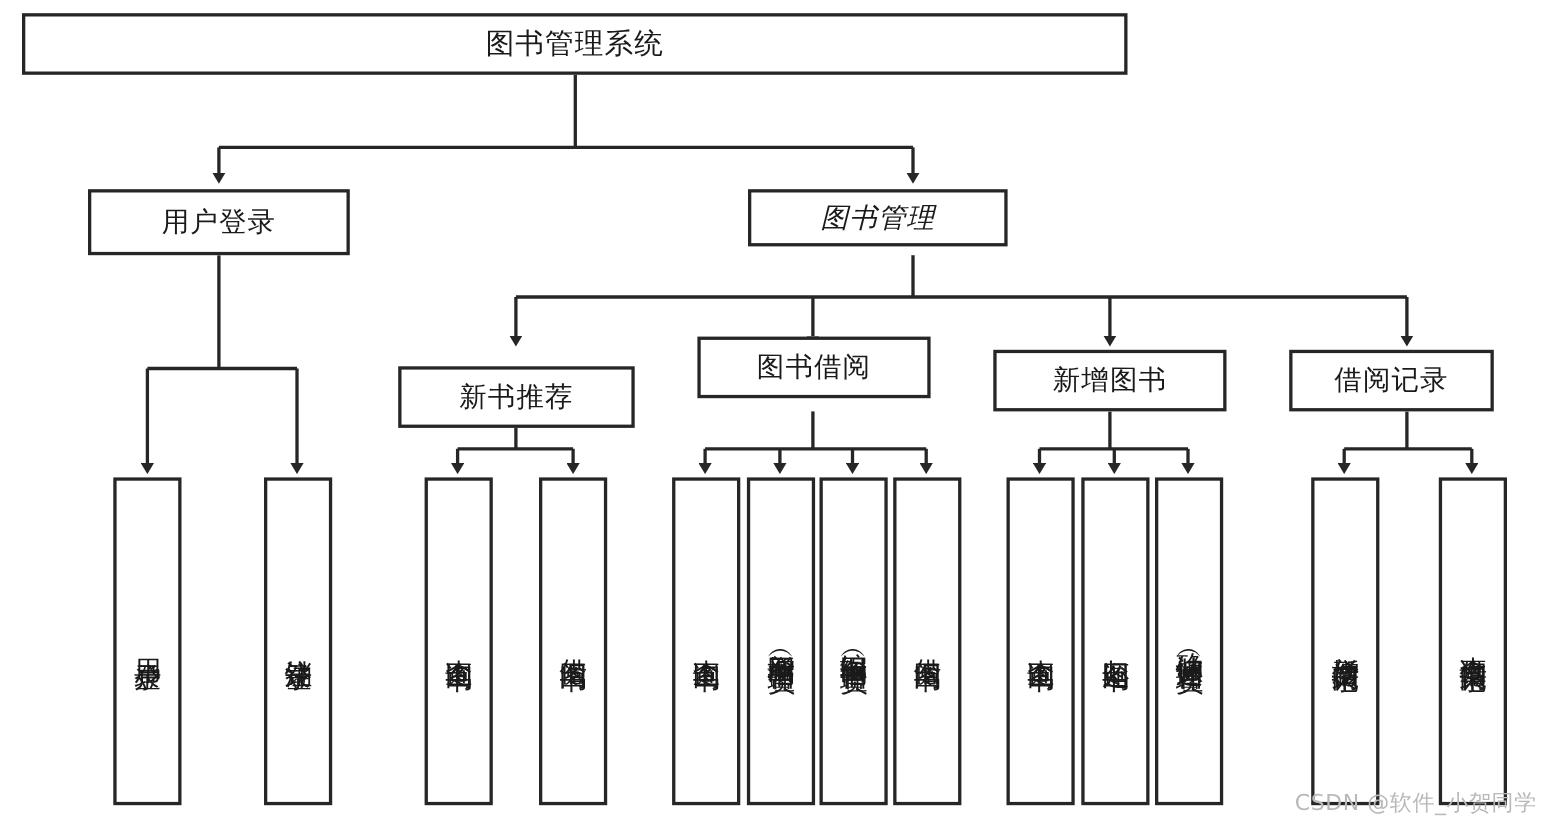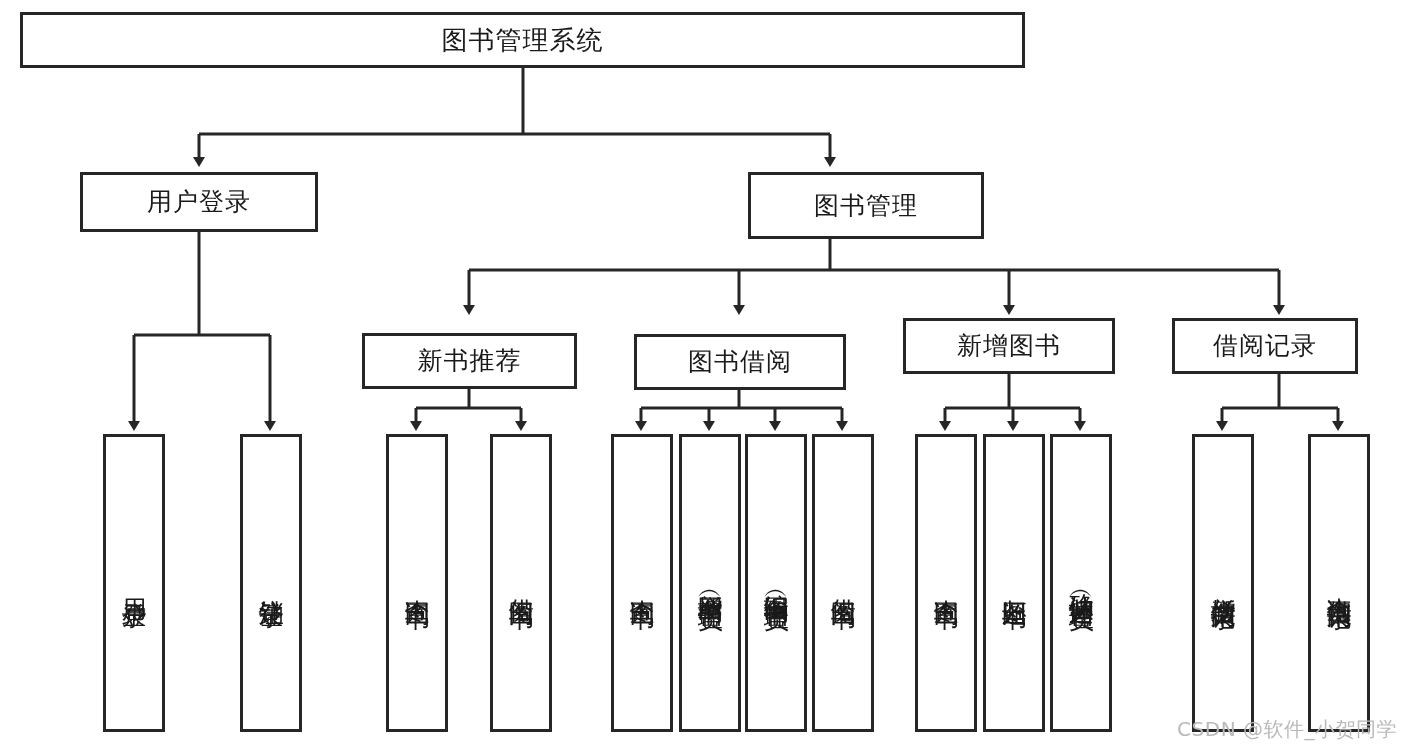--- a/index.html
+++ b/index.html
@@ -122,28 +122,28 @@
     </g>
   </svg>
 
   <div class="node node-h node-root" style="left:20px; top:12px; width:1005px; height:56px;">
     <span>图书管理系统</span>
   </div>
 
   <div class="node node-h" style="left:80px; top:172px; width:238px; height:60px;">
     <span>用户登录</span>
   </div>
-  <div class="node node-h" style="left:748px; top:172px; width:236px; height:67px;">
+  <div class="node node-h" style="left:680px; top:172px; width:236px; height:52px;font-style:italic;">
     <span>图书管理</span>
   </div>
 
   <div class="node node-h" style="left:362px; top:318px; width:215px; height:56px;margin-top:15px;">
     <span>新书推荐</span>
   </div>
-  <div class="node node-h" style="left:634px; top:334px; width:212px; height:56px;">
+  <div class="node node-h" style="left:634px; top:306px; width:212px; height:56px;">
     <span>图书借阅</span>
   </div>
   <div class="node node-h" style="left:903px; top:318px; width:212px; height:56px;">
     <span>新增图书</span>
   </div>
   <div class="node node-h" style="left:1172px; top:318px; width:186px; height:56px;">
     <span>借阅记录</span>
   </div>
 
   <div class="node node-v" style="left:103px; top:434px; width:62px; height:298px;">

